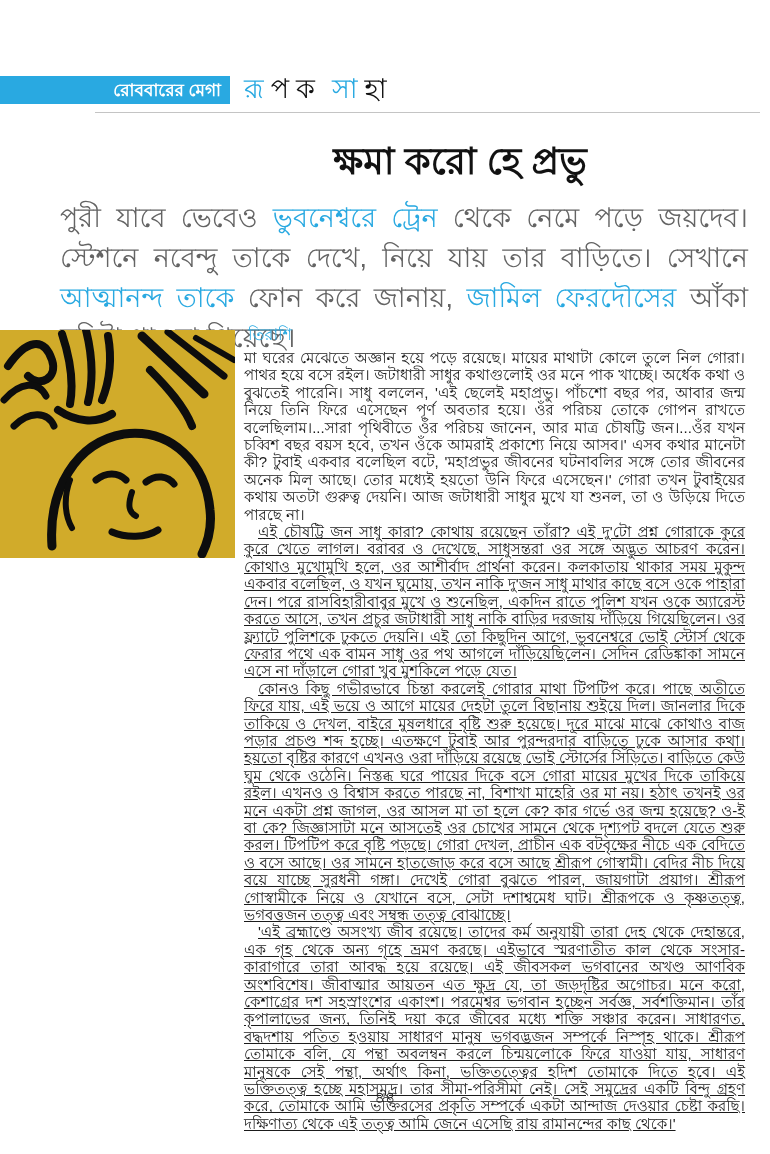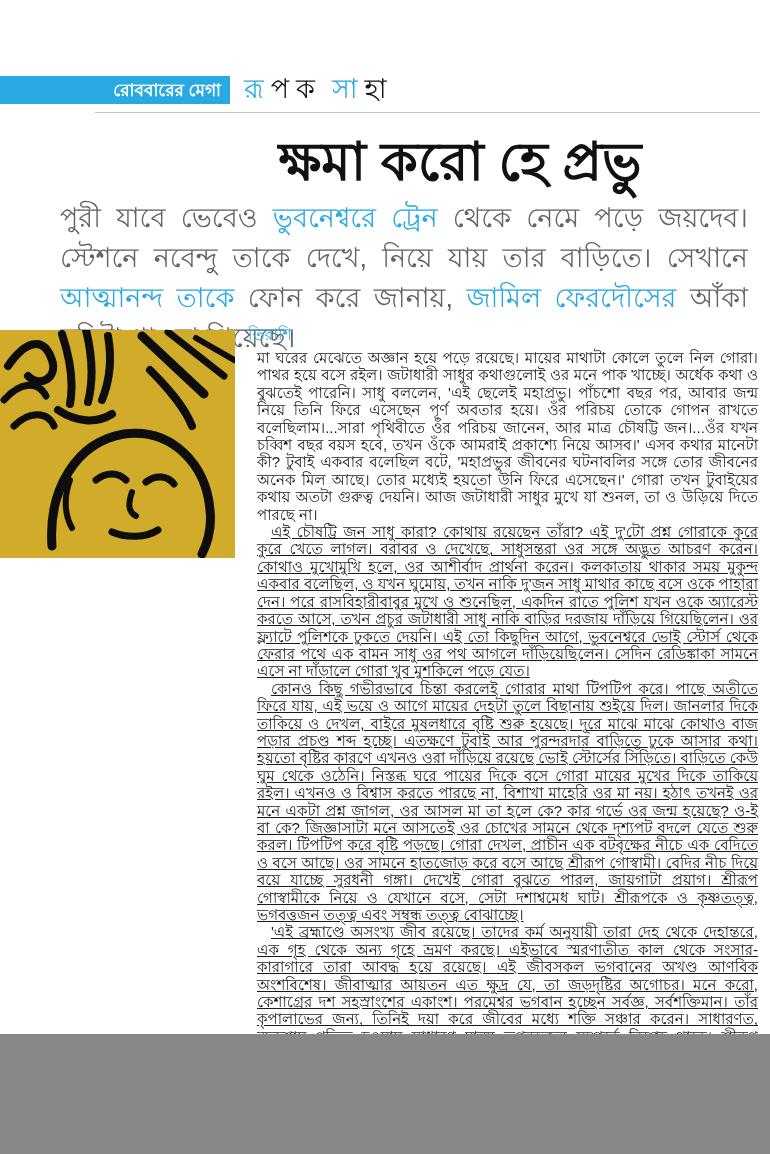--- a/index.html
+++ b/index.html
@@ -7,21 +7,21 @@
     --accent:#29a9e1;
     --title:#111111;
     --lead:#646464;
     --bodytext:#1a1a1a;
     --illo:#d1ab2a;
     --rule:#c4c4c4;
   }
   body{background:#888;}
   .page{
     position:relative;
-    width:770px;height:1034px;
+    width:770px;height:1154px;
     background:#ffffff;
     margin:0 auto;
     overflow:hidden;
     font-family:"Liberation Sans","DejaVu Sans",sans-serif;
   }
   
   .kicker-bar{
     position:absolute;left:0;top:76px;width:230px;height:28px;
     background:var(--accent);
     display:flex;align-items:center;justify-content:flex-end;
@@ -39,21 +39,21 @@
   }
   .author-name .accent{color:var(--accent);}
   .header-rule{
     position:absolute;left:95px;top:112px;width:665px;height:1px;
     background:var(--rule);
   }
   
   .article-title{
     position:absolute;left:160px;top:122px;width:600px;height:80px;
     text-align:center;
-    font-size:53px;font-weight:bold;color:var(--title);
+    font-size:37px;font-weight:bold;color:var(--title);
     line-height:80px;white-space:nowrap;
   }
   
   .lead{
     position:absolute;left:60px;top:198px;width:688px;
     font-size:27px;line-height:40px;color:var(--lead);
     text-align:justify;
   }
   .lead .hl{color:var(--accent);}
   
@@ -62,21 +62,21 @@
     background:var(--illo);overflow:hidden;
   }
   .illustration svg{display:block;width:100%;height:100%;}
   
   .section-label{
     position:absolute;left:248px;top:322px;
     font-size:16px;color:var(--accent);
   }
   
   .body-col{
-    position:absolute;left:257px;top:349px;width:501px;
+    position:absolute;left:244px;top:349px;width:501px;
     font-size:15px;line-height:17.4px;color:var(--bodytext);
     text-align:justify;
   }
   .body-col p{margin:0;padding:0;}
   .body-col p.indent{text-indent:14px;text-decoration:underline;}
   
   .page-number{
     position:absolute;left:0;top:1085px;width:770px;
     text-align:center;font-size:16px;color:#222222;
   }

